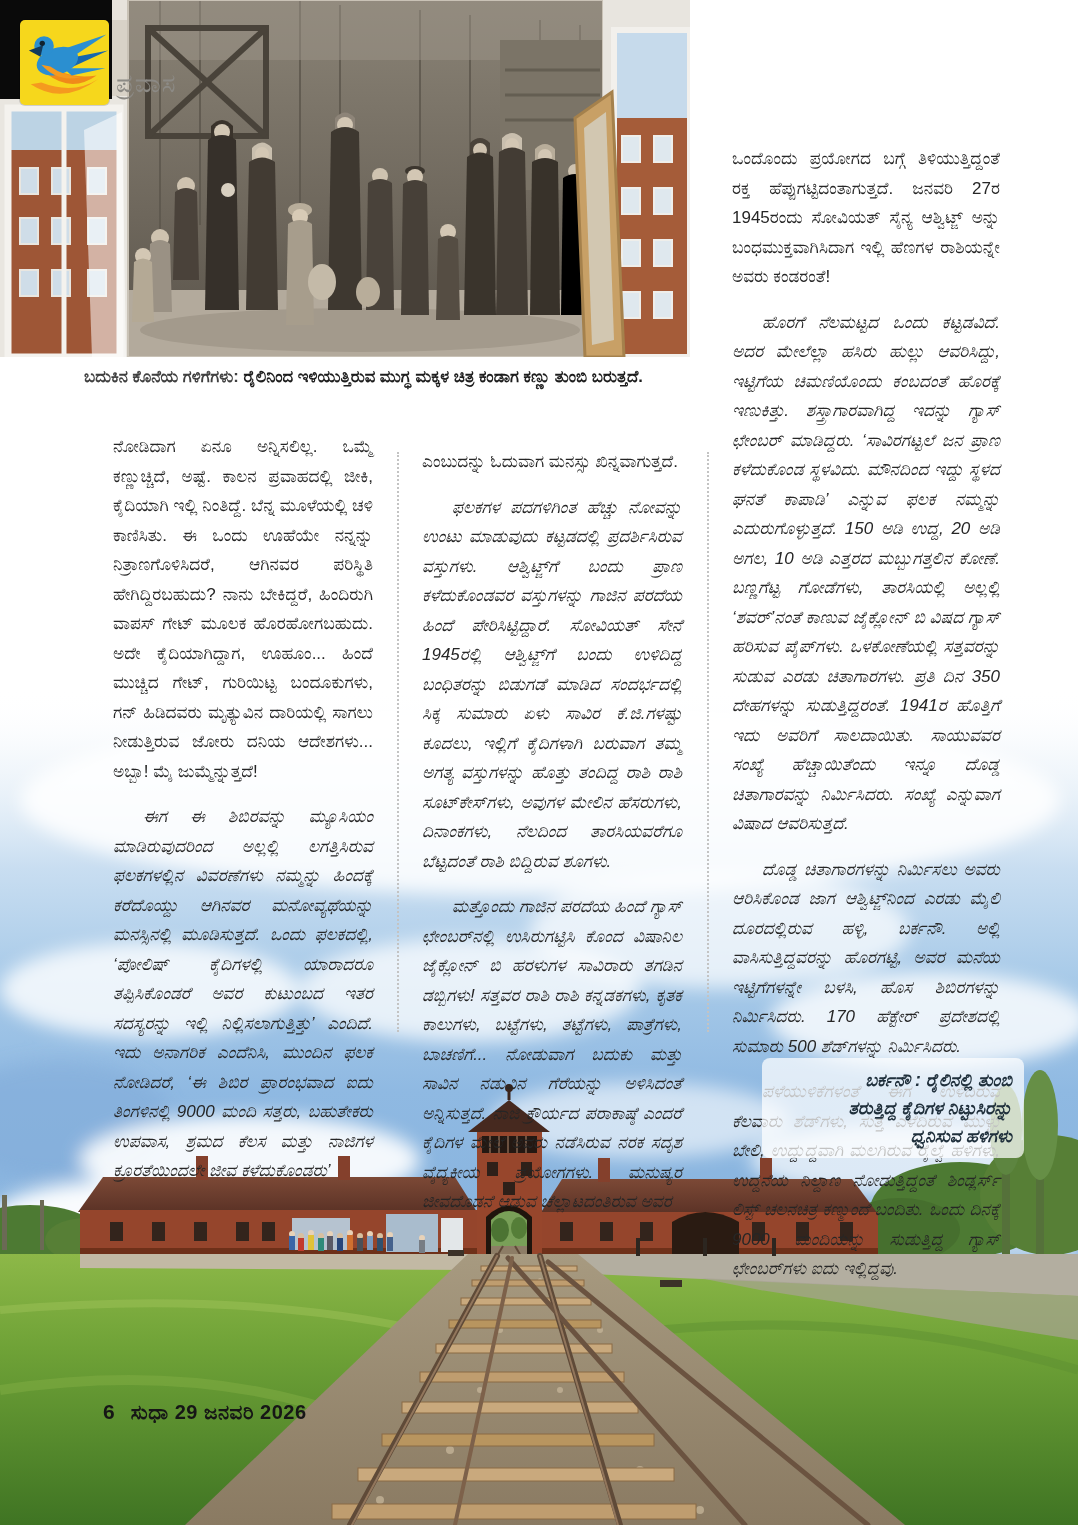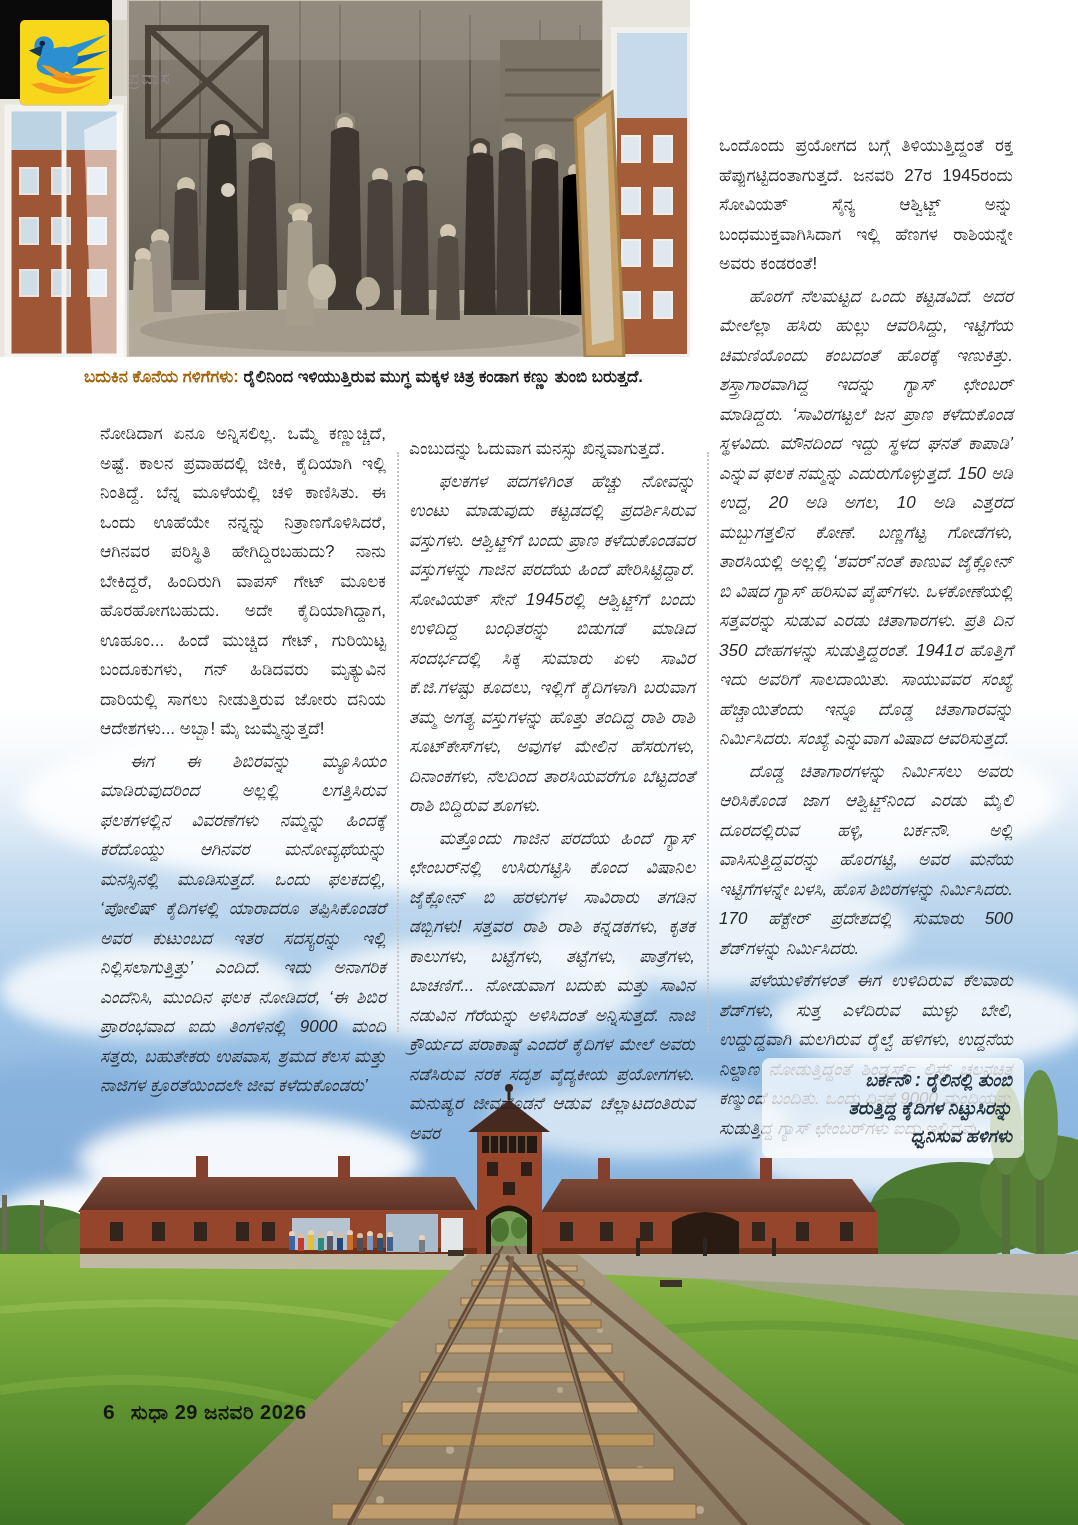--- a/index.html
+++ b/index.html
@@ -9,27 +9,27 @@
     font-family:"Liberation Sans","DejaVu Sans",sans-serif;
   }
   
   .bottom-photo{position:absolute;left:0;top:690px;width:1078px;height:835px;z-index:1;}
   
   .top-photo{position:absolute;left:0;top:0;width:690px;height:357px;z-index:2;}
   
   .logo-black{position:absolute;left:0;top:0;width:112px;height:99px;background:#0a0a0a;z-index:3;}
   .logo-tile{position:absolute;left:20px;top:20px;width:89px;height:85px;background:#f6d71c;border-radius:5px;z-index:4;
     box-shadow:0 0 0 1px rgba(0,0,0,.15);}
-  .kicker{position:absolute;left:116px;top:68px;z-index:5;font-size:18px;color:#8c8a85;letter-spacing:1px;margin-left:12px;}
+  .kicker{position:absolute;left:116px;top:68px;z-index:5;font-size:26px;color:#8c8a85;letter-spacing:1px;}
   
   .top-caption{position:absolute;left:84px;top:364px;width:592px;z-index:5;
     font-size:16.5px;line-height:25px;font-weight:bold;color:#1d1d1d;}
-  .top-caption .lead{color:#a16207;text-align:right;}
+  .top-caption .lead{color:#404040;text-align:right;}
   .col{position:absolute;z-index:5;font-size:17px;line-height:29.5px;color:#262626;text-align:justify;}
-  .col p{margin:3px;}
+  .col p{margin:16px;}
   .col p.ind{text-indent:30px;font-style:italic;}
   .col1{left:97px;top:416px;width:292px;}
   .col2{left:406px;top:431px;width:292px;}
   .col3{left:716px;top:128px;width:300px;}
   .col-rule{position:absolute;z-index:5;width:0;border-left:2px dotted #c3c3c3;}
   .rule-a{left:397px;top:452px;height:580px;}
   .rule-b{left:707px;top:452px;height:580px;}
   .bottom-caption{position:absolute;right:54px;top:1058px;width:238px;z-index:6;
     background:rgba(255,255,255,.72);border-radius:8px;padding:8px 12px;
     text-align:right;font-weight:bold;font-size:17.5px;line-height:28px;color:#20303c;}

